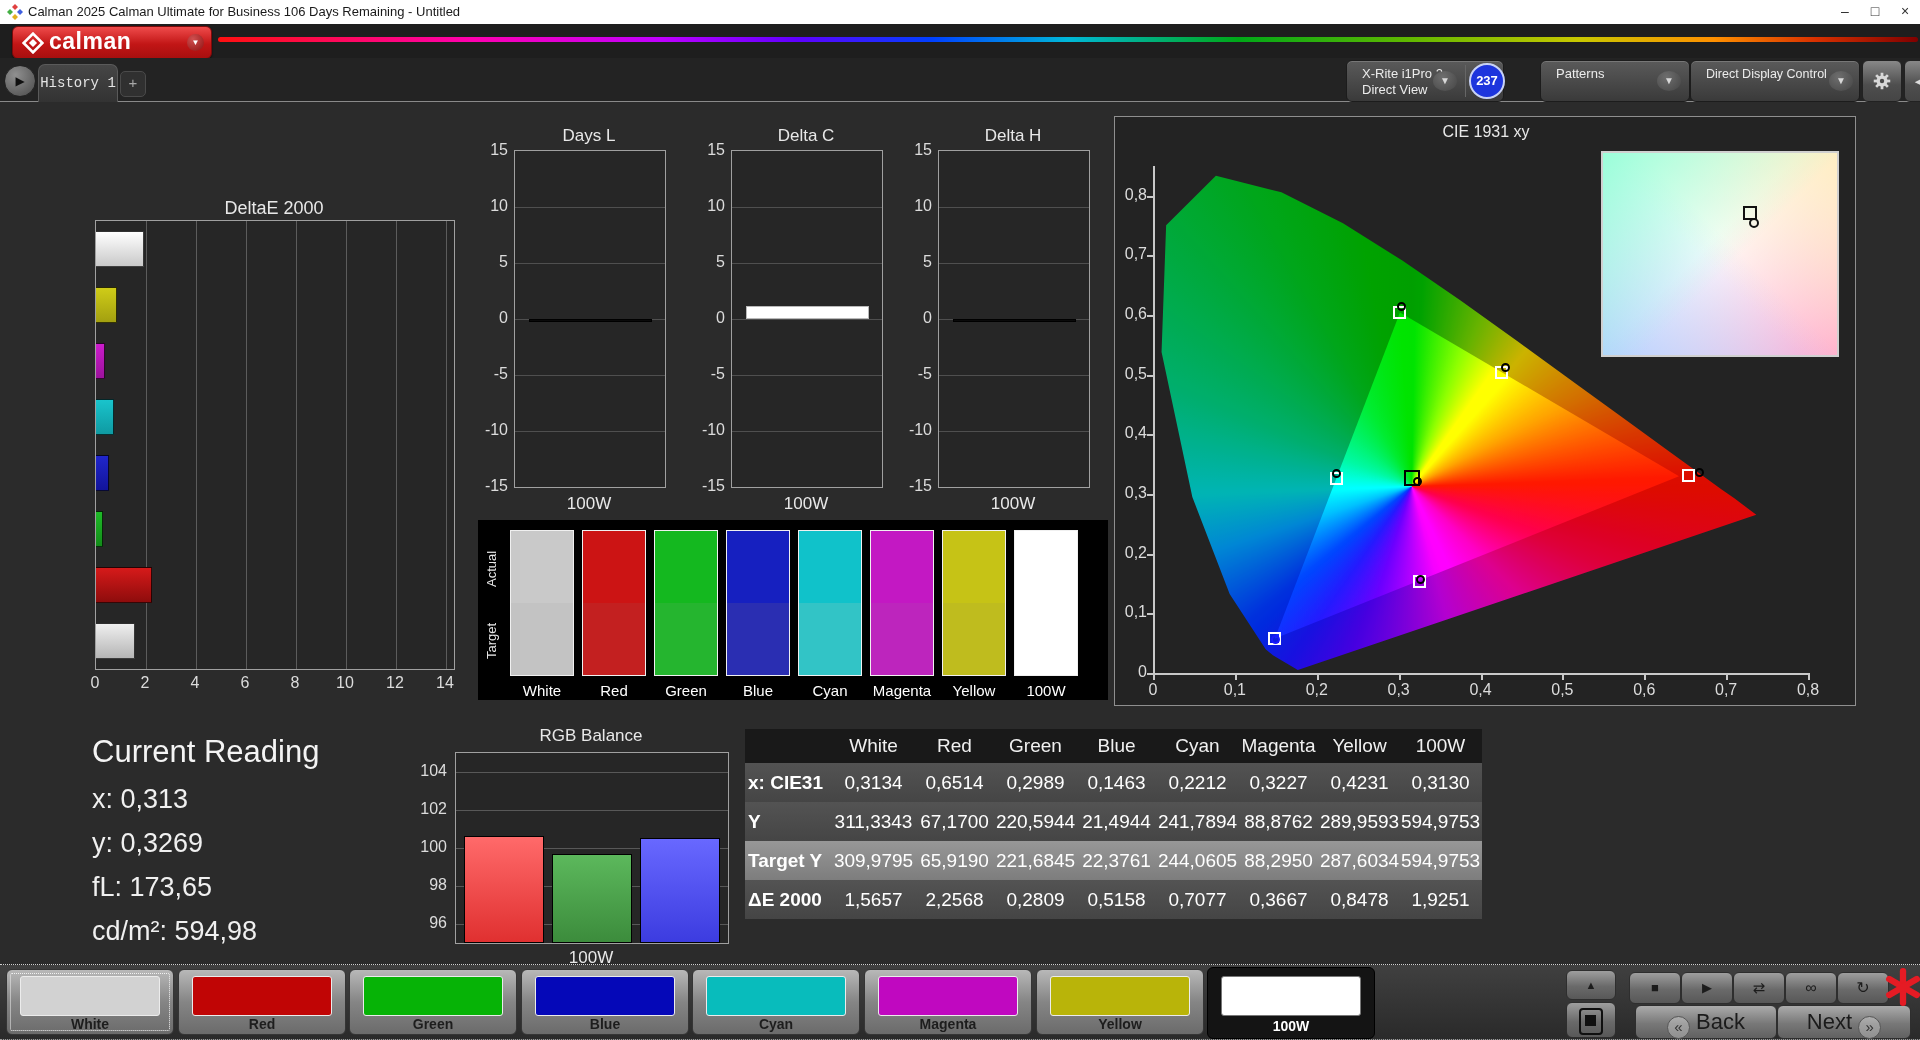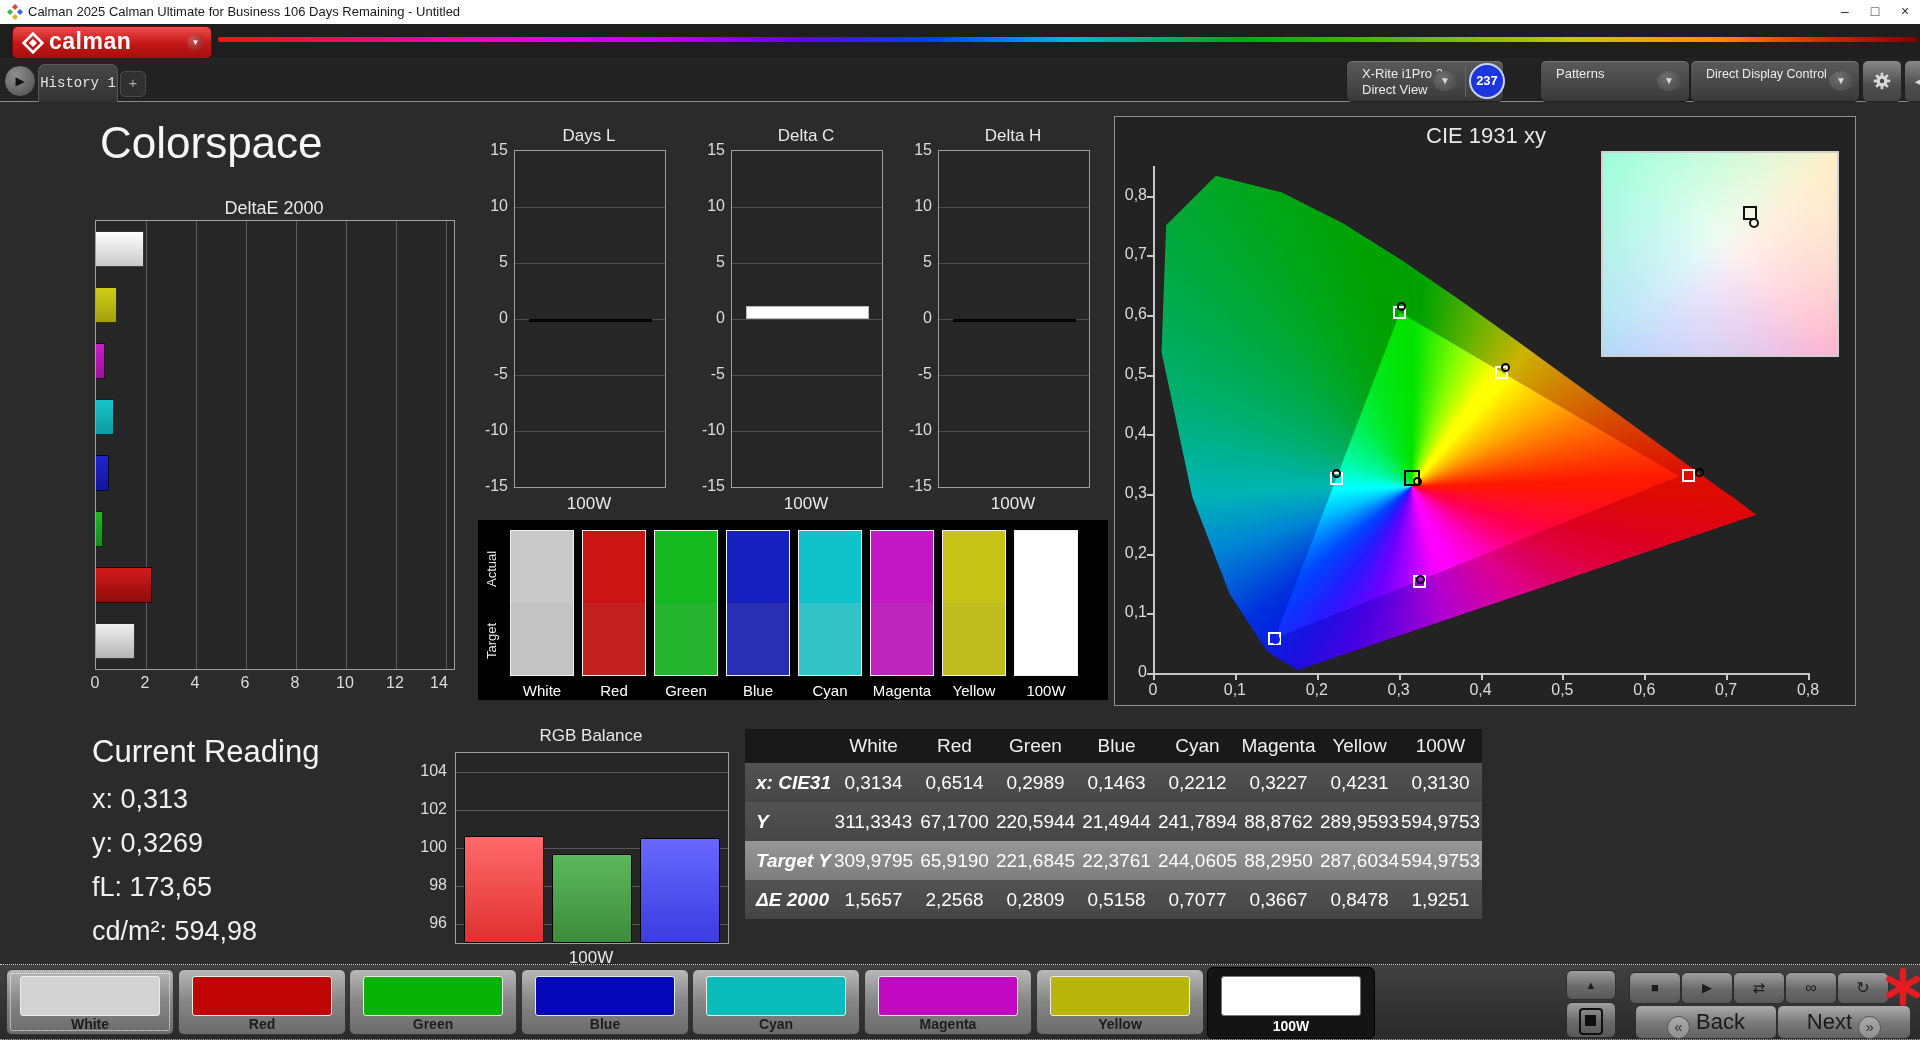--- a/index.html
+++ b/index.html
@@ -47,41 +47,41 @@
   .tick-label{position:absolute;color:#dcdcdc;font-size:16px;}
   .debar{position:absolute;left:0;height:36px;border:1px solid rgba(0,0,0,.75);border-left:none;box-sizing:border-box;}
   
   #swatchPanel{position:absolute;left:478px;top:418px;width:630px;height:180px;background:#000;}
   .vlab{position:absolute;left:6px;width:16px;color:#e8e8e8;font-size:13px;writing-mode:vertical-rl;transform:rotate(180deg);text-align:center;}
   .swcol{position:absolute;top:10px;width:64px;}
   .swcol .half{width:64px;height:73px;box-sizing:border-box;}
   .swcol .lab{position:absolute;top:152px;width:64px;text-align:center;color:#fff;font-size:15px;}
   
   #ciePanel{position:absolute;left:1114px;top:14px;width:742px;height:590px;border:1px solid #8f8f8f;background:#232323;box-sizing:border-box;}
-  #cieTitle{position:absolute;left:0;top:6px;width:742px;text-align:center;font-size:22px;color:#e8e8e8;}
+  #cieTitle{position:absolute;left:0;top:6px;width:742px;text-align:center;font-size:16px;color:#e8e8e8;}
   #ciePlot{position:absolute;left:38px;top:49px;width:655px;height:507px;border-left:2px solid #c8c8c8;border-bottom:2px solid #c8c8c8;box-sizing:content-box;}
   .cie-fill{position:absolute;left:0;top:0;width:655px;height:507px;
     background:conic-gradient(from 0deg at 39.2% 63.2%,#00c400 0deg,#8ae000 22deg,#ffe400 40deg,#ff9000 62deg,#ff1800 88deg,#ff0048 112deg,#ff00a8 135deg,#d000f0 165deg,#6000ff 196deg,#2018ff 215deg,#0040ff 231deg,#00a8ff 252deg,#00e0e0 268deg,#00d890 292deg,#00cc30 332deg,#00c400 360deg);}
   .horseshoe{filter:brightness(.78) saturate(1.15);}
   .gamut-tri{filter:brightness(1.14) saturate(1.05);}
   #cieInset{position:absolute;left:486px;top:34px;width:234px;height:202px;border:2px solid #d0d0d0;
     background-image:linear-gradient(135deg,rgba(150,255,215,.95),rgba(255,255,255,0) 55%),
       linear-gradient(225deg,rgba(255,238,190,.9),rgba(255,255,255,0) 55%),
       linear-gradient(45deg,rgba(175,205,255,.9),rgba(255,255,255,0) 55%),
       linear-gradient(315deg,rgba(255,165,205,.95),rgba(255,255,255,0) 55%);background-color:#fff;}
   #gamutBox{position:absolute;left:452px;top:520px;width:264px;height:36px;background:#3a3a3a;
     text-align:center;line-height:36px;font-size:24px;color:#f2f2f2;}
   
   #crTitle{position:absolute;left:92px;top:632px;font-size:31px;font-weight:300;color:#f4f4f4;}
   .crline{position:absolute;left:92px;font-size:27px;color:#f0f0f0;}
   
   
   #dataTable{position:absolute;left:745px;top:627px;width:737px;}
   .trow{display:flex;width:737px;}
-  .trow .lc{width:88px;box-sizing:border-box;padding-left:11px;font-weight:bold;font-style:italic;}
+  .trow .lc{width:88px;box-sizing:border-box;padding-left:3px;font-weight:bold;}
   .trow .vc{width:81px;text-align:center;}
   .thead{height:34px;line-height:34px;background:#191919;color:#f0f0f0;font-size:19px;}
   .tdark{height:39px;line-height:39px;background:linear-gradient(#535353,#454545);font-size:19px;color:#fff;}
   .tlight{height:39px;line-height:39px;background:linear-gradient(#979797,#7d7d7d);font-size:19px;color:#fff;}
   
   #bottombar{left:0;top:964px;width:1920px;height:76px;background:linear-gradient(#404040,#2a2a2a);
     border-top:1px dotted #cfcfcf;border-bottom:1px dotted #9a9a9a;box-sizing:border-box;}
   .pbtn{position:absolute;border-radius:6px;background:linear-gradient(#b8b8b8,#858585 50%,#6b6b6b);border:1px solid #353535;}
   .pbtn .sw{position:absolute;left:13px;top:6px;width:138px;height:38px;border:1px solid #ececec;border-radius:3px;}
   .pbtn .plab{position:absolute;left:0;top:46px;width:100%;text-align:center;font-size:14px;font-weight:600;color:#1d1d1d;}
@@ -161,21 +161,20 @@
           <line x1="5.6" y1="18.4" x2="18.4" y2="5.6"></line>
         </g>
       <circle cx="12" cy="12" r="6" fill="#d8d8d8"></circle>
         <circle cx="12" cy="12" r="2.4" fill="#4a4a4a"></circle>
     </svg>
   </div>
   <div class="tbbtn" style="left:1904px;width:28px;text-align:center;line-height:40px;color:#ddd;font-size:11px"><span>◀</span></div>
 </div>
 
 <div class="abs" id="main">
-  <div id="pageTitle">Colorspace</div>
 
   <div class="chart-title" style="left:95px;top:96px;width:358px">DeltaE 2000</div>
   <div class="plot" id="deltaePlot" style="left:95px;top:118px;width:358px;height:448px">
       <div class="gridV" style="left: 50px;"></div>
       <div class="gridV" style="left: 100px;"></div>
       <div class="gridV" style="left: 150px;"></div>
       <div class="gridV" style="left: 200px;"></div>
       <div class="gridV" style="left: 250px;"></div>
       <div class="gridV" style="left: 300px;"></div>
       <div class="gridV" style="left: 350px;"></div>
@@ -189,21 +188,21 @@
       <div class="debar" style="top: 402px; width: 39px; background: linear-gradient(rgb(239, 239, 239), rgb(181, 181, 181));"></div>
     </div>
   <div class="abs" id="deltaeXlabels" style="left:95px;top:572px;width:358px;height:20px">
       <div class="tick-label" style="left: -15px; top: 0px; width: 30px; text-align: center;">0</div>
       <div class="tick-label" style="left: 35px; top: 0px; width: 30px; text-align: center;">2</div>
       <div class="tick-label" style="left: 85px; top: 0px; width: 30px; text-align: center;">4</div>
       <div class="tick-label" style="left: 135px; top: 0px; width: 30px; text-align: center;">6</div>
       <div class="tick-label" style="left: 185px; top: 0px; width: 30px; text-align: center;">8</div>
       <div class="tick-label" style="left: 235px; top: 0px; width: 30px; text-align: center;">10</div>
       <div class="tick-label" style="left: 285px; top: 0px; width: 30px; text-align: center;">12</div>
-      <div class="tick-label" style="left: 335px; top: 0px; width: 30px; text-align: left;">14</div>
+      <div class="tick-label" style="left: 335px; top: 0px; width: 30px; text-align: center;">14</div>
     </div>
 
   <div class="delta-chart abs" style="left:514px;top:0;width:150px">
     <div class="chart-title" style="left:0;top:24px;width:150px;font-size:17px">Days L</div>
     <div class="plot dplot" style="left:0;top:48px;width:150px;height:336px">
         <div class="gridH" style="top: 56px;"></div>
         <div class="gridH" style="top: 112px;"></div>
         <div class="gridH" style="top: 168px;"></div>
         <div class="gridH" style="top: 224px;"></div>
         <div class="gridH" style="top: 280px;"></div>

